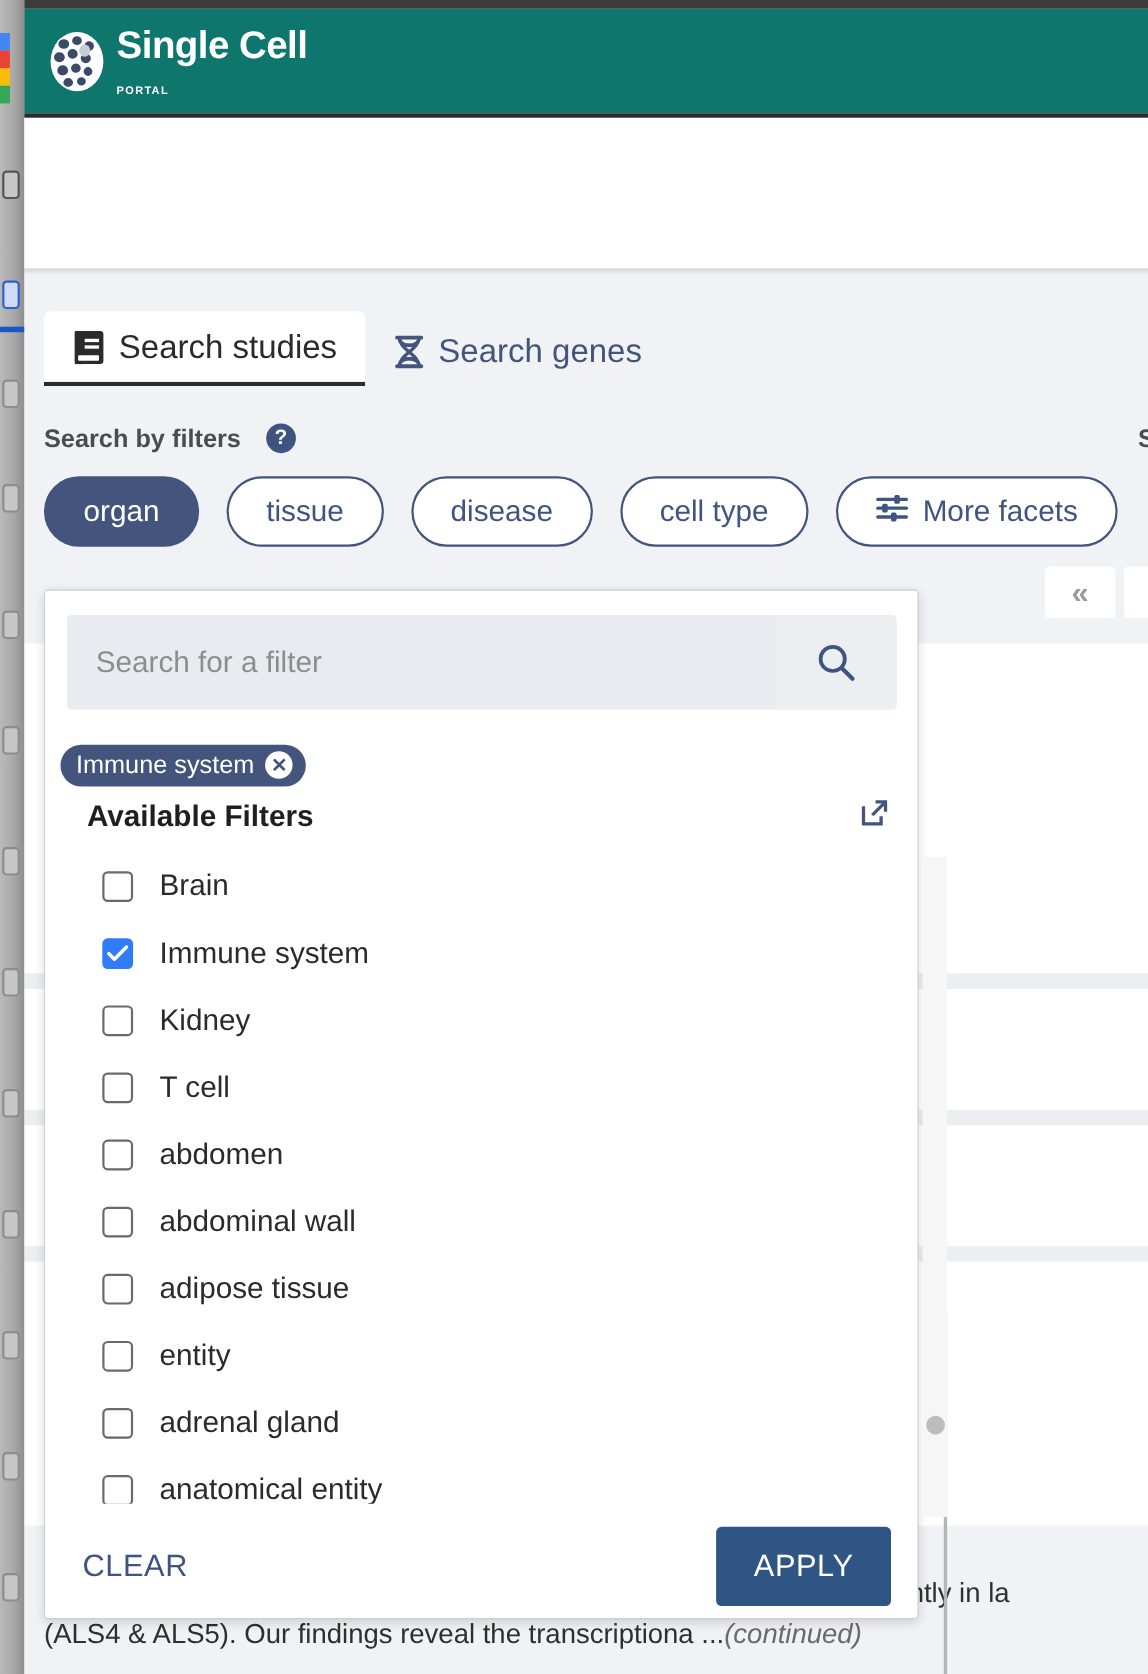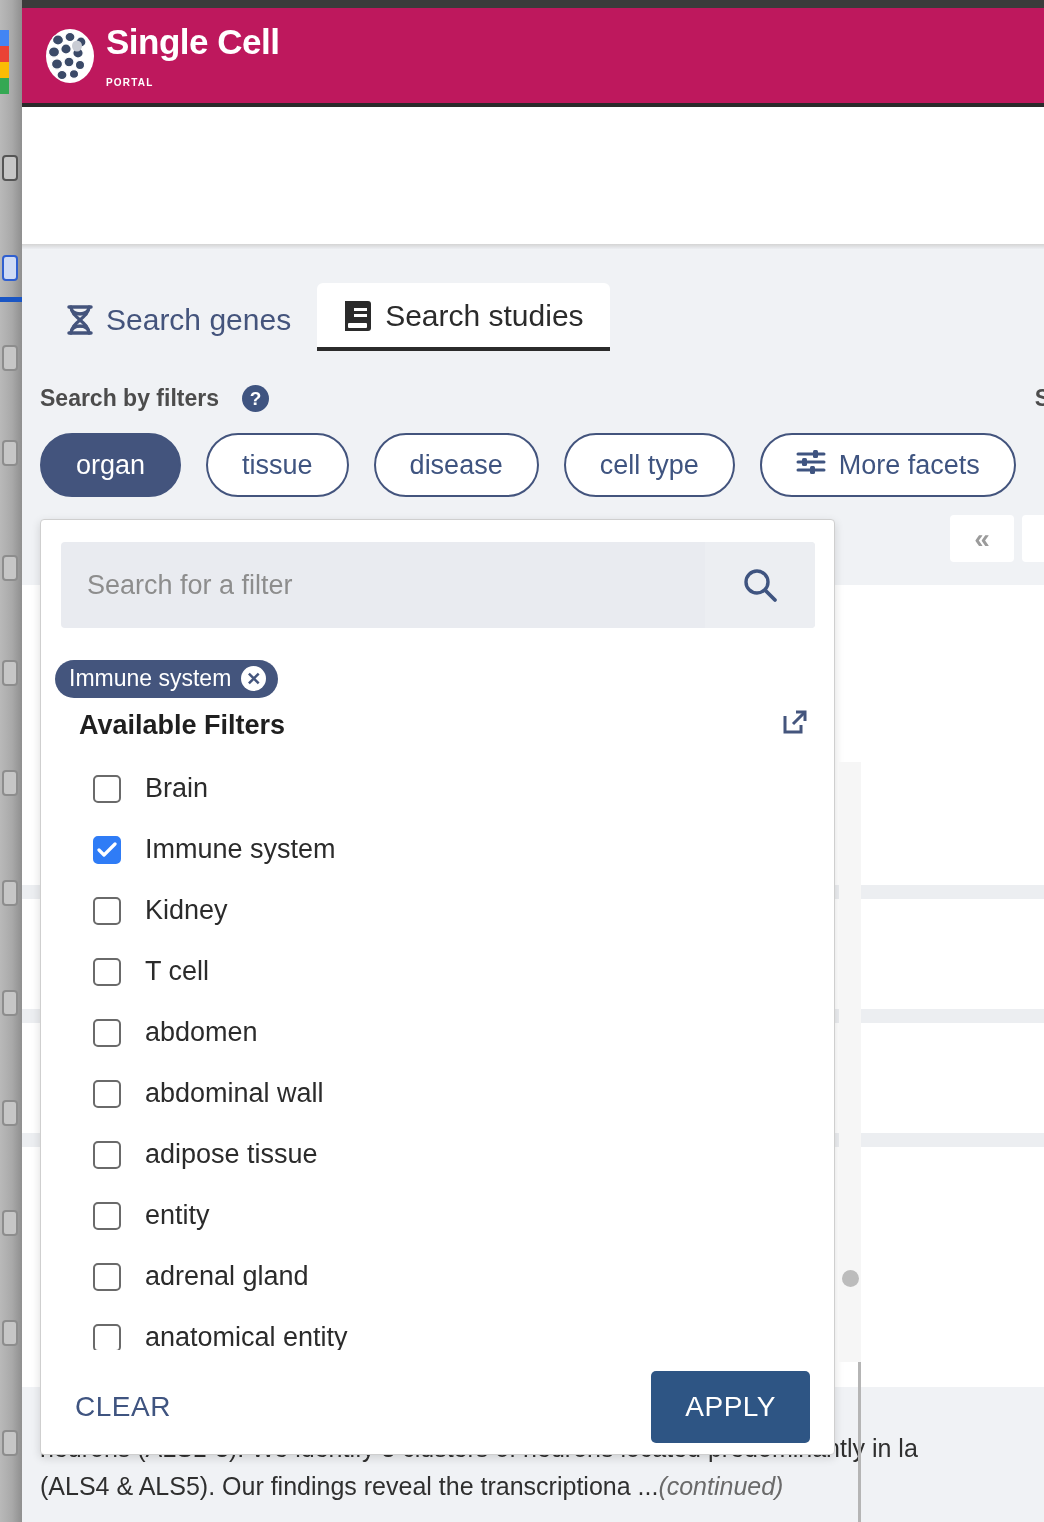--- a/index.html
+++ b/index.html
@@ -31,21 +31,21 @@
   }
 
   #topstripe {
     position:absolute; left:22px; top:0; width:1022px; height:8px;
     background:#3b3b3b; z-index:10;
   }
 
   
   #site-header {
     position:absolute; left:22px; top:8px; width:1022px; height:95px;
-    background:#be185d; z-index:10;
+    background:#0f766e; z-index:10;
     display:flex; align-items:center;
   }
   #logo-wrap { display:flex; align-items:center; margin-left:22px; }
   #logo-mark { width:52px; height:56px; margin-right:10px; }
   #logo-text { line-height:1; }
   #logo-title {
     color:#fff; font-size:35px; font-weight:bold; letter-spacing:-0.5px;
     display:block;
   }
   #logo-sub {
@@ -152,21 +152,21 @@
     position:absolute; left:824px; top:612px; width:3px; height:390px;
     background:#cfcfcf; z-index:5;
   }
   #results-rule2 {
     position:absolute; left:836px; top:946px; width:3px; height:400px;
     background:#b5b5b5; z-index:5;
   }
 
   
   #filter-panel {
-    position:absolute; left:40px; top:519px; width:795px; height:936px;
+    position:absolute; left:40px; top:536px; width:795px; height:936px;
     background:#ffffff; border:1px solid #cfcfcf; border-radius:4px;
     box-shadow:0 3px 10px rgba(0,0,0,.14); z-index:40;
   }
   #filter-search-box {
     position:absolute; left:20px; top:22px; width:754px; height:86px;
     background:#e9ebf0; border-radius:4px; display:flex; align-items:center;
   }
   #filter-search-input {
     flex:1; border:none; outline:none; background:transparent;
     font-family:"Liberation Sans", sans-serif; font-size:27px; color:#2b2b2b;
@@ -294,49 +294,49 @@
     </div>
   </div>
 </header>
 <div id="header-shadow"></div>
 <div id="white-band"></div>
 <div id="band-divider"></div>
 
 <div id="page-body">
 
   <div id="tabs">
+    <div class="tab active">
+      <span class="tab-icon">
+        <svg width="30" height="32" viewBox="0 0 30 32">
+          <rect x="2" y="1" width="26" height="30" rx="3" fill="#2b2b2b"></rect>
+          <rect x="2" y="1" width="7" height="30" fill="#2b2b2b"></rect>
+          <rect x="11" y="8" width="13" height="3" fill="#ffffff"></rect>
+          <rect x="11" y="14" width="13" height="3" fill="#ffffff"></rect>
+          <rect x="5" y="23" width="19" height="5" rx="1" fill="#ffffff"></rect>
+        </svg>
+      </span>
+      <span>Search studies</span>
+    </div>
     <div class="tab inactive">
       <span class="tab-icon">
         <svg width="28" height="32" viewBox="0 0 28 32">
           <g stroke="#44547c" stroke-width="3" fill="none" stroke-linecap="round">
             <path d="M5 3 C5 12, 23 12, 23 3"></path>
             <path d="M5 29 C5 20, 23 20, 23 29"></path>
             <path d="M5 3 C5 14, 23 18, 23 29"></path>
             <path d="M23 3 C23 14, 5 18, 5 29"></path>
             <path d="M3 3 H25" stroke-width="3.5"></path>
             <path d="M3 29 H25" stroke-width="3.5"></path>
             <path d="M8 10 H20"></path>
             <path d="M8 22 H20"></path>
           </g>
         </svg>
       </span>
       <span>Search genes</span>
     </div>
-    <div class="tab active">
-      <span class="tab-icon">
-        <svg width="30" height="32" viewBox="0 0 30 32">
-          <rect x="2" y="1" width="26" height="30" rx="3" fill="#2b2b2b"></rect>
-          <rect x="2" y="1" width="7" height="30" fill="#2b2b2b"></rect>
-          <rect x="11" y="8" width="13" height="3" fill="#ffffff"></rect>
-          <rect x="11" y="14" width="13" height="3" fill="#ffffff"></rect>
-          <rect x="5" y="23" width="19" height="5" rx="1" fill="#ffffff"></rect>
-        </svg>
-      </span>
-      <span>Search studies</span>
-    </div>
   </div>
 
   <div id="filters-label-row">
     <span id="filters-label">Search by filters</span>
     <span class="help-badge">?</span>
   </div>
   <div id="search-right-letter">S</div>
 
   <div id="facet-row">
     <div class="facet-pill selected">

